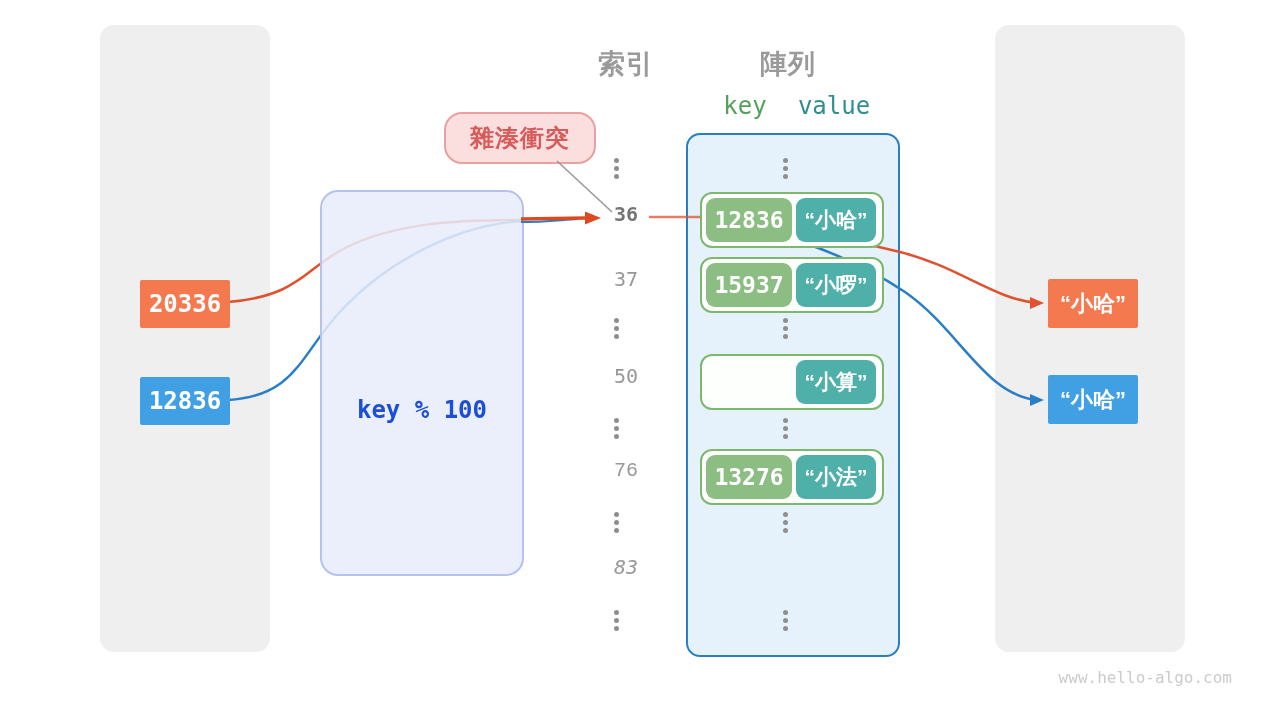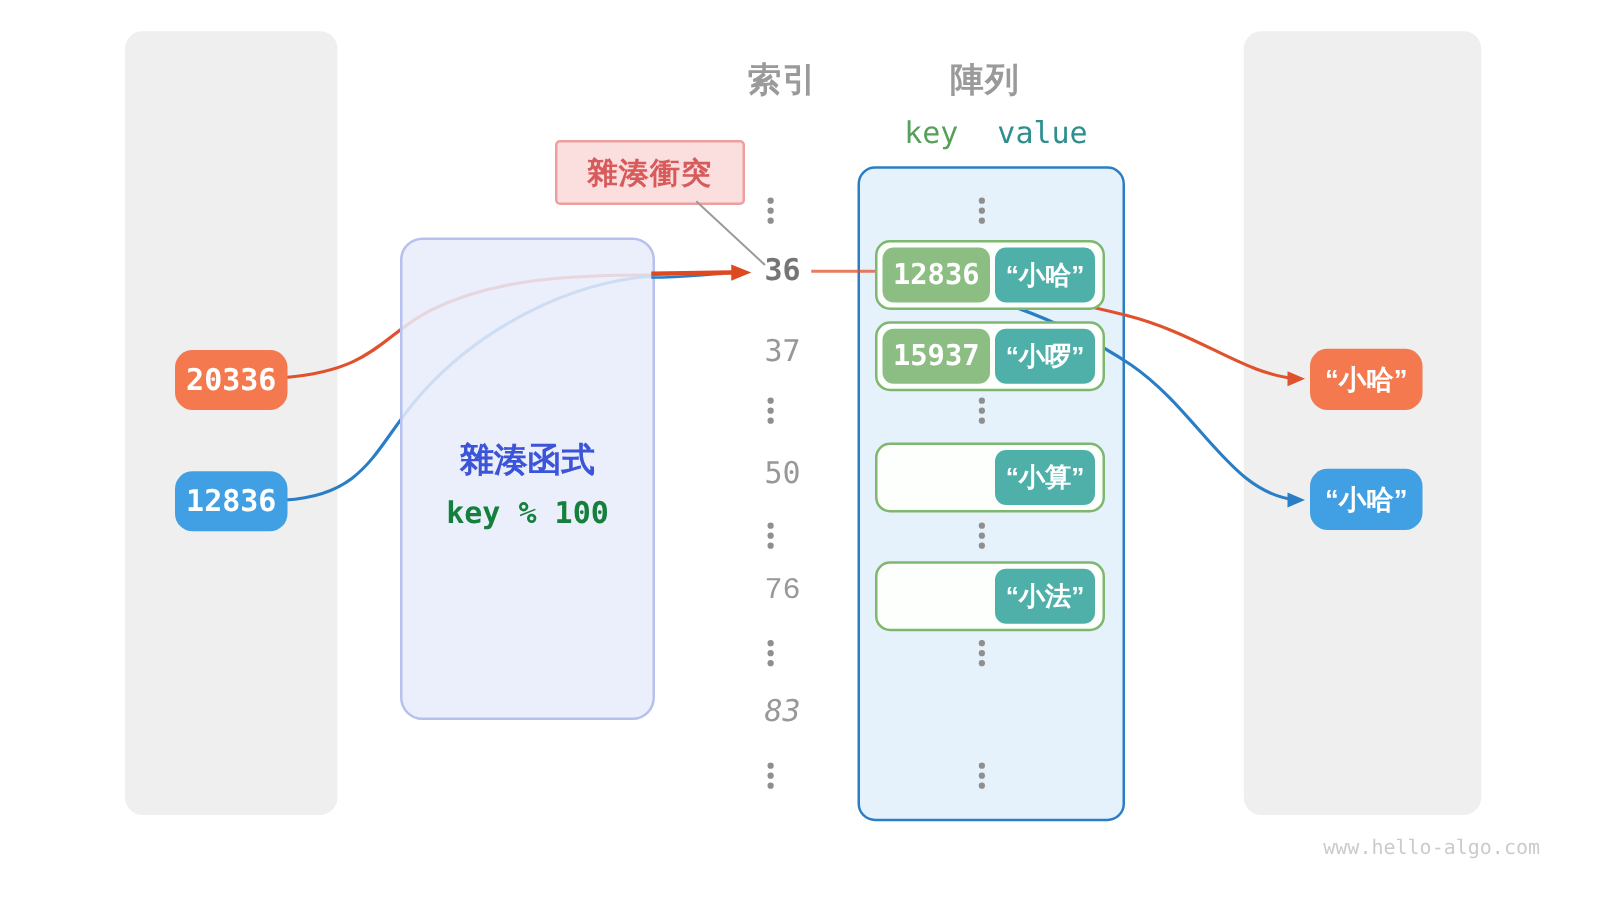--- a/index.html
+++ b/index.html
@@ -2,33 +2,33 @@
 <html><head>
 <meta charset="utf-8">
 <style>
   html,body{margin:0;padding:0;background:#ffffff;}
   #stage{position:relative;width:1280px;height:720px;background:#ffffff;overflow:hidden;
          font-family:"Liberation Sans","DejaVu Sans",sans-serif;}
   .abs{position:absolute;}
   .panel{background:#EFEFEF;border-radius:14px;}
   .panel-title{font-weight:bold;font-size:27px;color:#9A9A9A;text-align:center;letter-spacing:1px;}
   .panel-title .latin{font-family:"DejaVu Sans Mono","Liberation Mono",monospace;font-weight:bold;}
-  .chip{border-radius:14px;color:#ffffff;display:flex;align-items:center;justify-content:center;}
+  .chip{border-radius:2px;color:#ffffff;display:flex;align-items:center;justify-content:center;}
   .chip.num{font-family:"DejaVu Sans Mono","Liberation Mono",monospace;font-size:24px;font-weight:bold;}
   .chip.cjk{font-size:22px;font-weight:bold;}
   .orange{background:#F4794F;}
   .blue{background:#41A0E4;}
   .hashbox{background:rgba(232,236,250,0.86);border:2px solid #B6C1F0;border-radius:18px;}
   .hash-title{width:100%;text-align:center;color:#3C55D8;font-size:27px;font-weight:bold;}
-  .hash-formula{width:100%;text-align:center;color:#15803d;font-size:24px;font-weight:bold;
+  .hash-formula{width:100%;text-align:center;color:#1d4ed8;font-size:24px;font-weight:bold;
                 font-family:"DejaVu Sans Mono","Liberation Mono",monospace;}
-  .badge{background:#FBDEDE;border:2px solid #EB9F9F;border-radius:4px;
+  .badge{background:#FBDEDE;border:2px solid #EB9F9F;border-radius:18px;
          display:flex;align-items:center;justify-content:center;
          color:#D85B5B;font-size:24px;font-weight:bold;letter-spacing:1px;}
-  .idx{font-family:"DejaVu Sans Mono","Liberation Mono",monospace;font-size:24px;color:#989898;
+  .idx{font-family:"DejaVu Sans Mono","Liberation Mono",monospace;font-size:20px;color:#989898;
        width:100px;text-align:center;}
   .idx.hl{color:#757575;font-weight:bold;}
   .dots{display:flex;flex-direction:column;align-items:center;gap:3px;}
   .dots i{width:5px;height:5px;border-radius:50%;background:#8F8F8F;display:block;}
   .arraypanel{background:#E5F2FB;border:2.5px solid #2C7EC4;border-radius:14px;}
   .pair{background:#FDFFFD;border:2px solid #7EB76E;border-radius:12px;}
   .pair .kv-key{position:absolute;left:4px;top:4px;width:86px;height:44px;background:#8CBE83;
        border-radius:9px;color:#fff;display:flex;align-items:center;justify-content:center;
        font-family:"DejaVu Sans Mono","Liberation Mono",monospace;font-size:23px;font-weight:bold;}
   .pair .kv-val{position:absolute;left:94px;top:4px;width:80px;height:44px;background:#4FB0AA;
@@ -52,21 +52,20 @@
   <div class="abs panel" style="left:995px;top:25px;width:190px;height:627px;z-index:0;"></div>
 
   <div class="abs arraypanel" style="left:686px;top:133px;width:210px;height:520px;z-index:0;"></div>
 
   <svg width="1280" height="720" style="z-index:1;">
     <path d="M 228 302 C 300 296 305 268 345 248 C 395 223 455 220 521 220" fill="none" stroke="#E0512D" stroke-width="2.5"></path>
     <path d="M 228 400 C 295 396 300 356 338 314 C 385 262 455 226 521 221" fill="none" stroke="#2A7EC6" stroke-width="2.5"></path>
   </svg>
 
   <div class="abs hashbox" style="left:320px;top:190px;width:200px;height:382px;z-index:2;">
-    <div class="abs hash-title" style="top:158px;">雜湊函式</div>
     <div class="abs hash-formula" style="top:204px;">key % 100</div>
   </div>
 
   <svg width="1280" height="720" style="z-index:3;">
     <path d="M 649 217 L 715 217" fill="none" stroke="#E0512D" stroke-width="2.5" stroke-opacity="0.75"></path>
     <path d="M 710 218 C 800 228 850 240 900 252 C 960 267 995 300 1038 303" fill="none" stroke="#E0512D" stroke-width="2.5"></path>
     <polygon points="1030,297 1044,303 1030,309" fill="#E0512D"></polygon>
     <path d="M 715 221 C 800 235 860 262 905 292 C 960 330 985 396 1038 400" fill="none" stroke="#2A7EC6" stroke-width="2.5"></path>
     <polygon points="1030,394 1044,400 1030,406" fill="#2A7EC6"></polygon>
   </svg>
@@ -133,20 +132,21 @@
     </div>
   <div class="abs pair" style="left:700px;top:354px;width:180px;height:52px;z-index:4;">
     <div class="kv-val">“小算”</div>
   </div>
   <div class="abs dots" style="left:783px;top:418px;z-index:4;">
       <i></i>
       <i></i>
       <i></i>
     </div>
   <div class="abs pair" style="left:700px;top:449px;width:180px;height:52px;z-index:4;">
+    <div class="kv-key">13276</div>
     <div class="kv-val">“小法”</div>
   </div>
   <div class="abs dots" style="left:783px;top:512px;z-index:4;">
       <i></i>
       <i></i>
       <i></i>
     </div>
   <div class="abs dots" style="left:783px;top:610px;z-index:4;">
       <i></i>
       <i></i>

